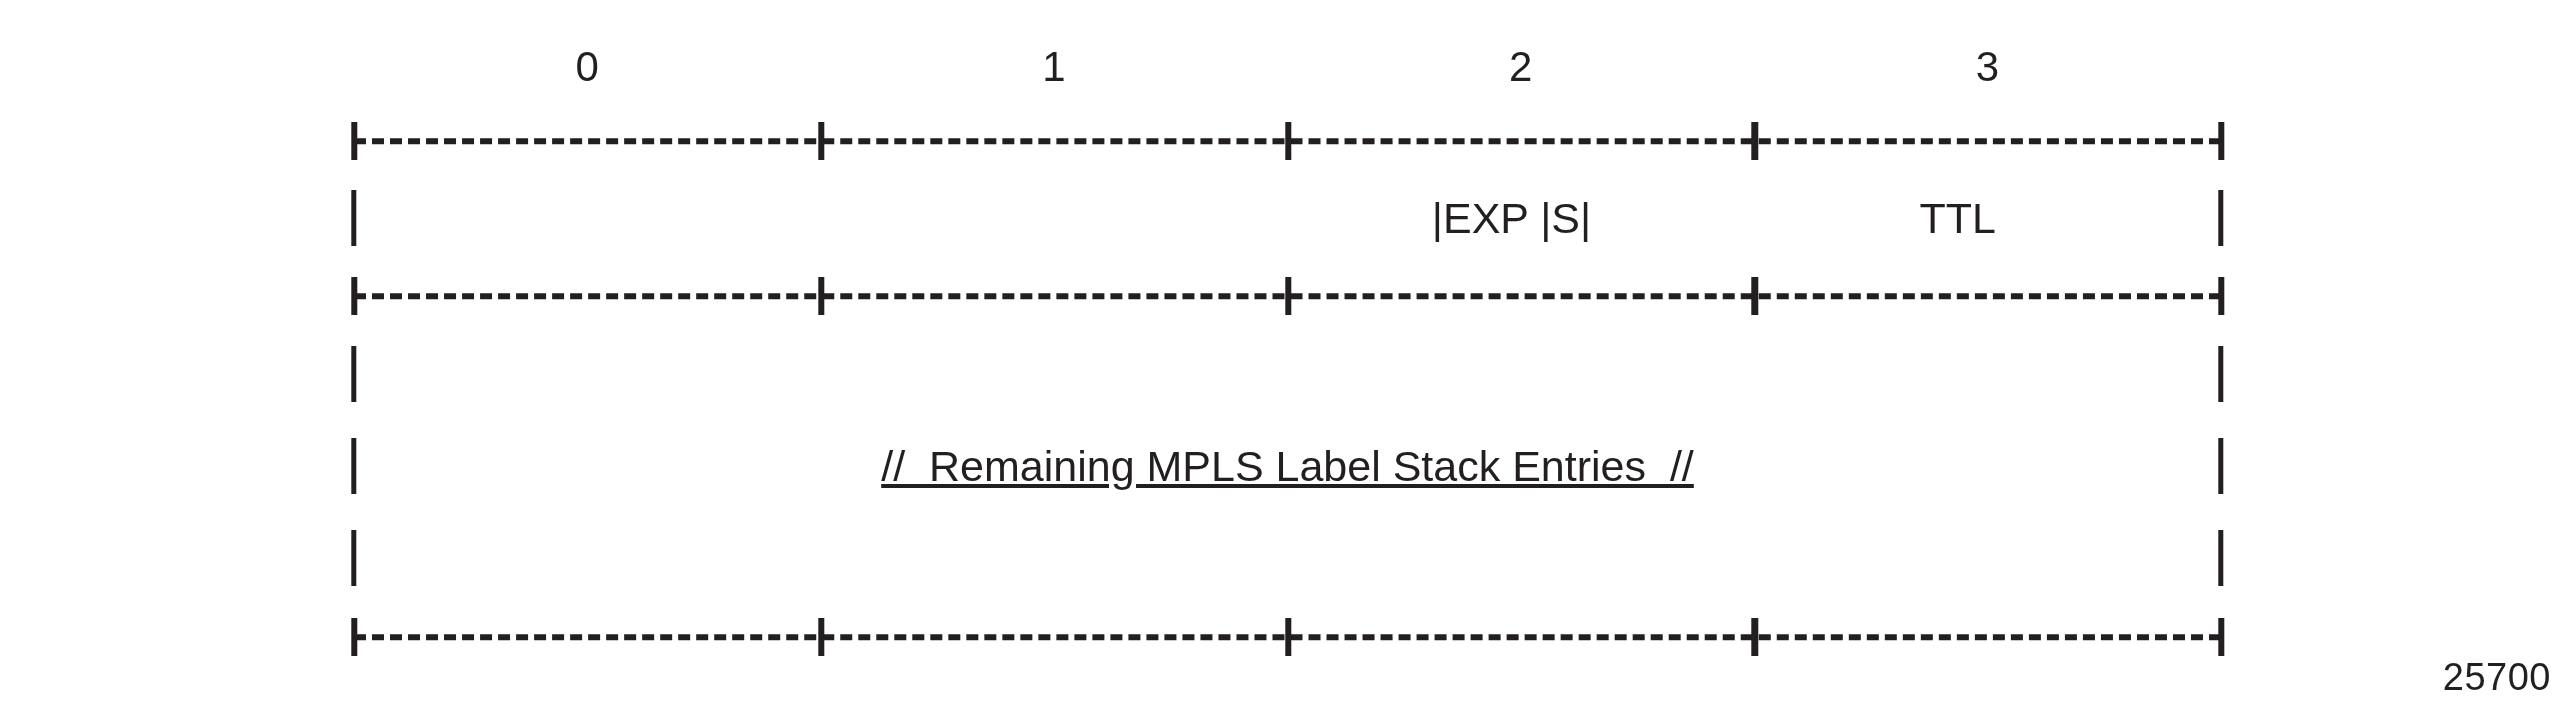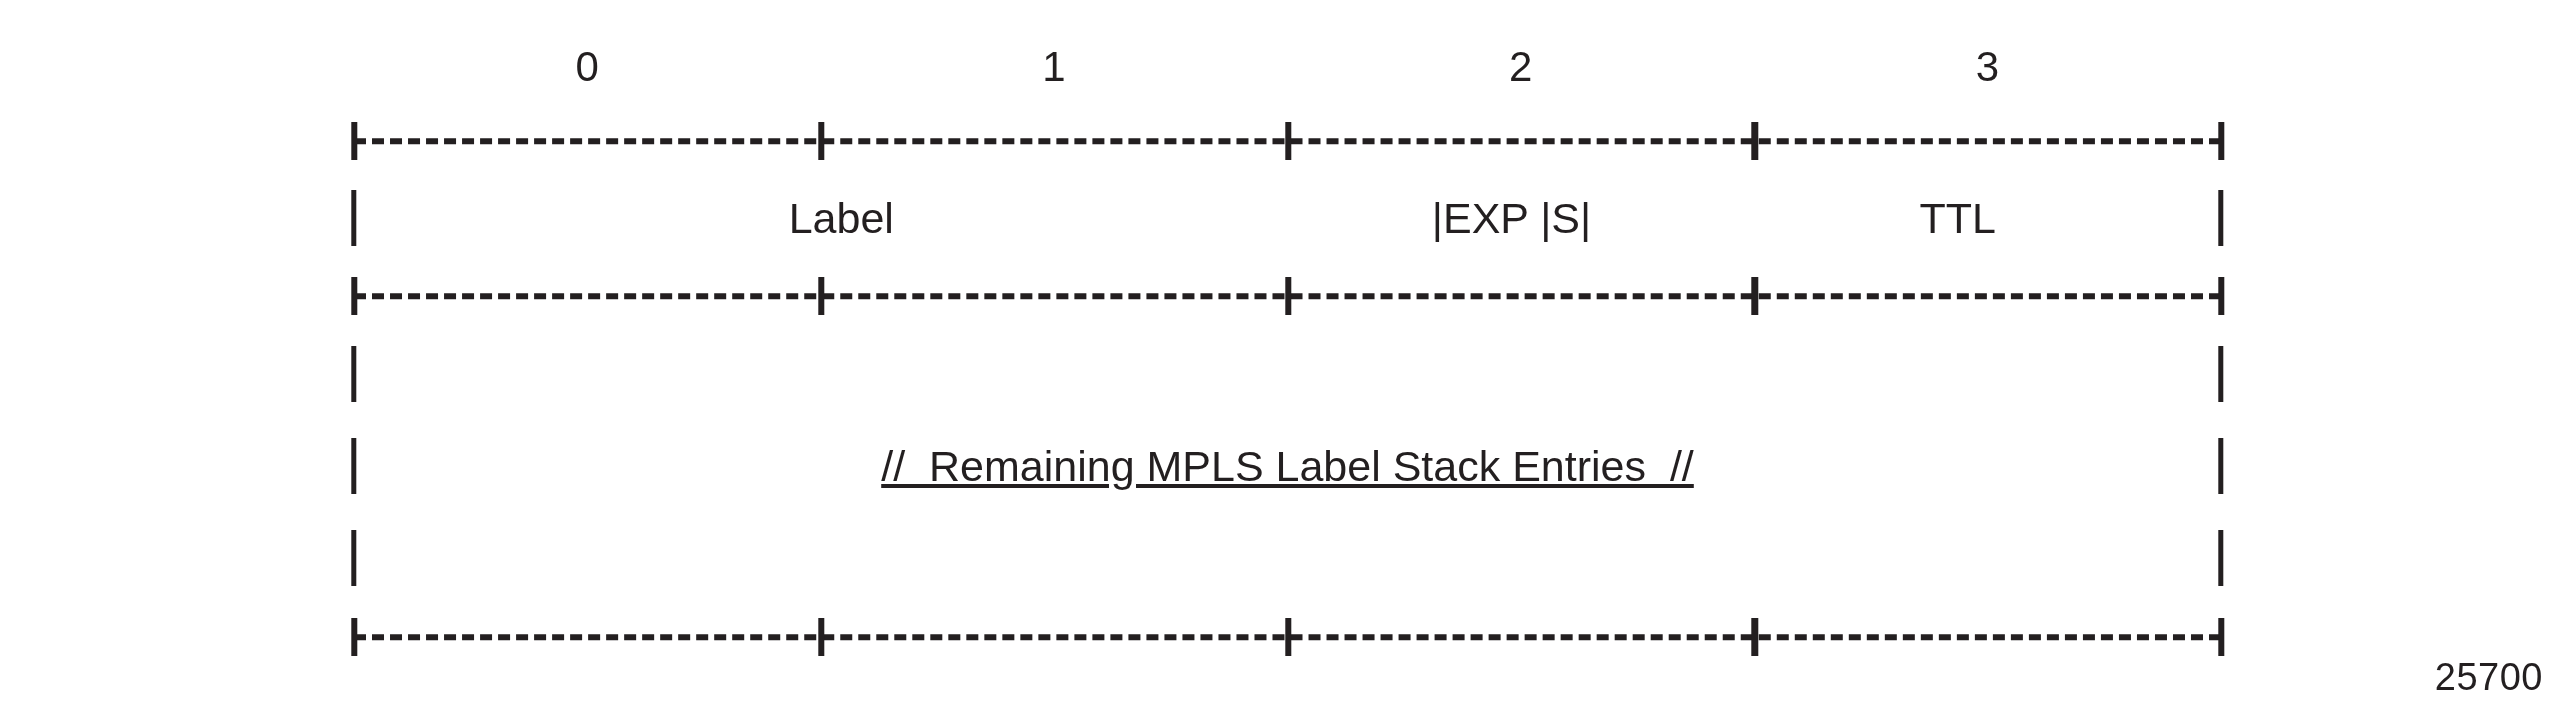--- a/index.html
+++ b/index.html
@@ -124,21 +124,21 @@
     font-size: 43px;
     text-decoration: underline;
   }
 
   
   .empty-row { position: relative; height: 92px; }
 
   
   .figure-number {
     position: absolute;
-    right: 33px;
+    right: 25px;
     bottom: 7.2px;
     font-size: 38px;
     line-height: 1;
     letter-spacing: 0.5px;
     margin-left: 17px;
   }
 </style>
 </head>
 <body>
 
@@ -158,21 +158,20 @@
       <div class="plus p0"></div>
       <div class="plus p1"></div>
       <div class="plus p2"></div>
       <div class="plus p3"></div>
       <div class="plus p4"></div>
     </div>
 
     <div class="field-row">
       <div class="pipe left"></div>
       <div class="pipe right"></div>
-      <div class="cell cell-label">Label</div>
       <div class="cell cell-exp">|EXP |S|</div>
       <div class="cell cell-ttl">TTL</div>
     </div>
 
     <div class="rule-row">
       <div class="rule-line"></div>
       <div class="plus p0"></div>
       <div class="plus p1"></div>
       <div class="plus p2"></div>
       <div class="plus p3"></div>

